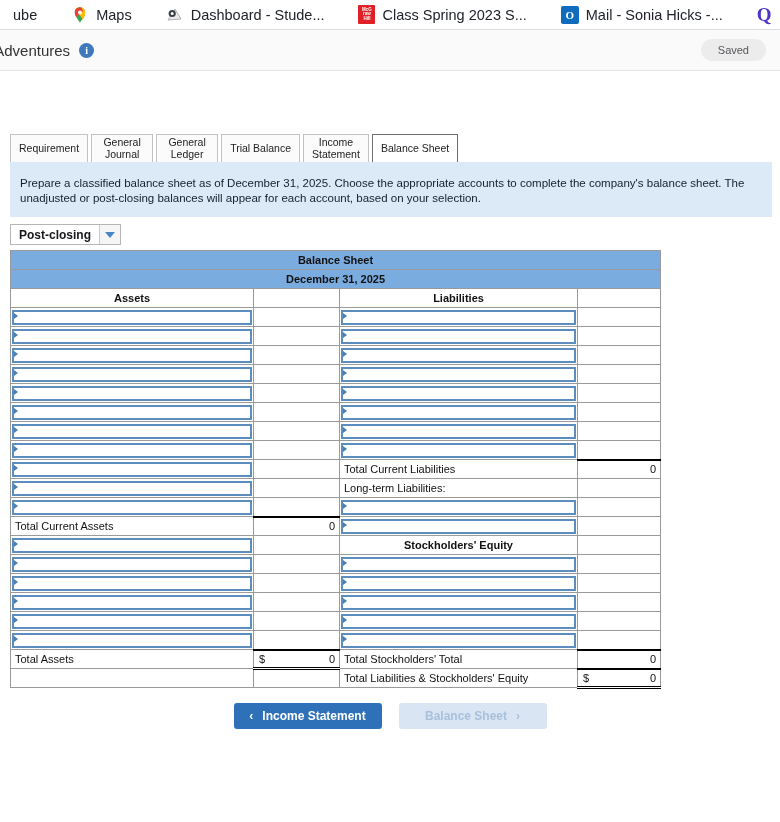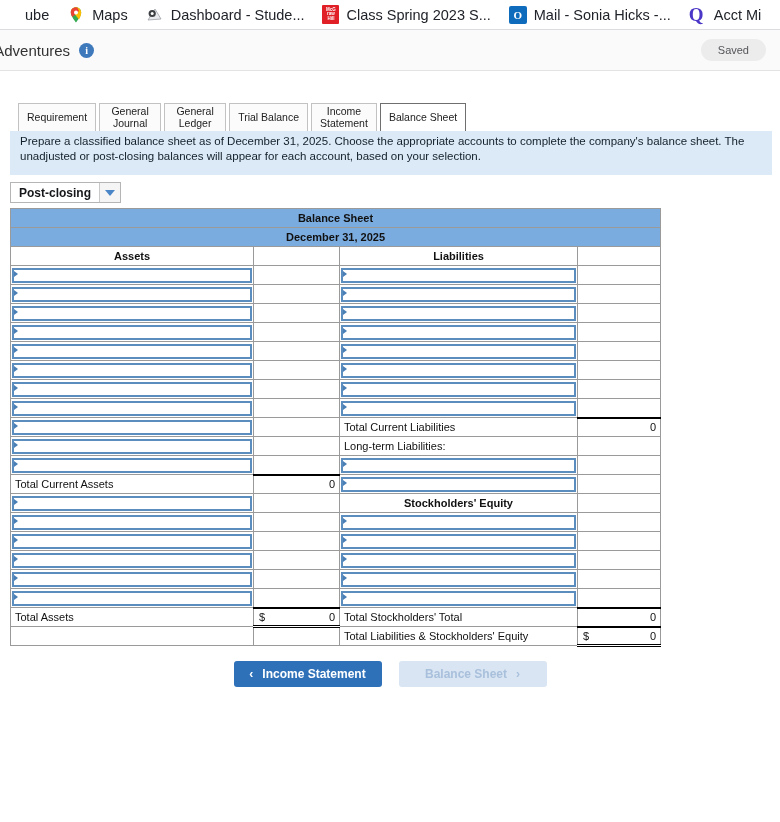--- a/index.html
+++ b/index.html
@@ -9,23 +9,23 @@
     font-family:"Liberation Sans", sans-serif;
     font-size:12px;
     color:#1a1a1a;
     overflow:hidden;
   }
 
   
   .bookmarks{
     height:29px;
     display:flex;align-items:center;
-    gap:0px;
+    gap:16px;
     background:#ffffff;
-    padding-left:16px;
+    padding-left:4px;
     overflow:hidden;
     white-space:nowrap;
   }
   .bm{
     display:flex;align-items:center;gap:7px;
     padding:2px 9px;
     font-size:14.5px;
     color:#20242a;
     flex:0 0 auto;
   }
@@ -69,38 +69,38 @@
     width:15px;height:15px;border-radius:50%;background:#3e79bc;
     color:#fff;font-size:10px;font-weight:bold;font-family:"Liberation Serif",serif;
     display:flex;align-items:center;justify-content:center;
   }
   .saved-pill{
     background:#ececec;border-radius:11px;color:#55565a;
     font-size:11px;padding:5px 17px;text-align:right;
   }
 
   
-  .tabwrap{margin-top:32px;padding-left:18px;position:relative;}
+  .tabwrap{margin-top:63px;padding-left:10px;position:relative;}
   .tabs{display:flex;align-items:flex-end;gap:3px;position:relative;z-index:2;}
   .tab{
     border:1px solid #c2c2c2;border-bottom:none;
     background:#fbfbfb;
     padding:5px 8px;
     min-width:62px;height:28px;
     display:flex;align-items:center;justify-content:center;text-align:center;
     font-size:10.5px;line-height:11.5px;color:#222;
     box-sizing:border-box;
   }
   .tab.active{background:#ffffff;border-color:#6f6f6f;position:relative;}
 
   
   .banner{
     margin:0 8px 0 10px;
     background:#dbeaf6;
-    padding:3px 10px 11px 10px;
+    padding:14px 10px 11px 10px;
     font-size:11.5px;line-height:15px;color:#14202b;
   }
 
   
   .selector-row{padding:7px 0 5px 10px;}
   .selectbox{
     display:inline-flex;align-items:stretch;
     border:1px solid #b5b5b5;background:#fff;height:19px;
   }
   .selectbox .val{

